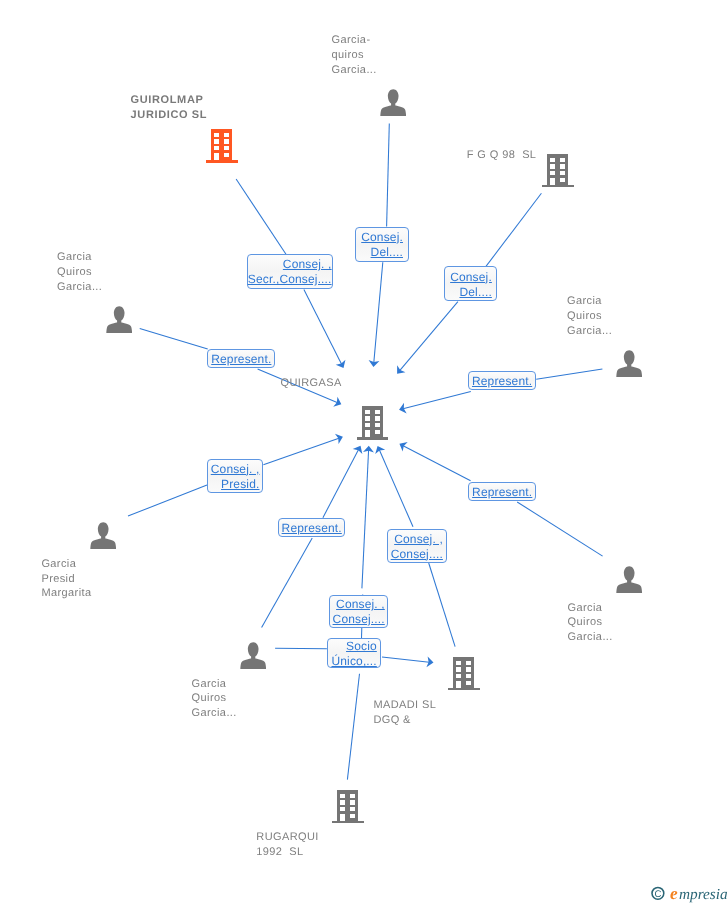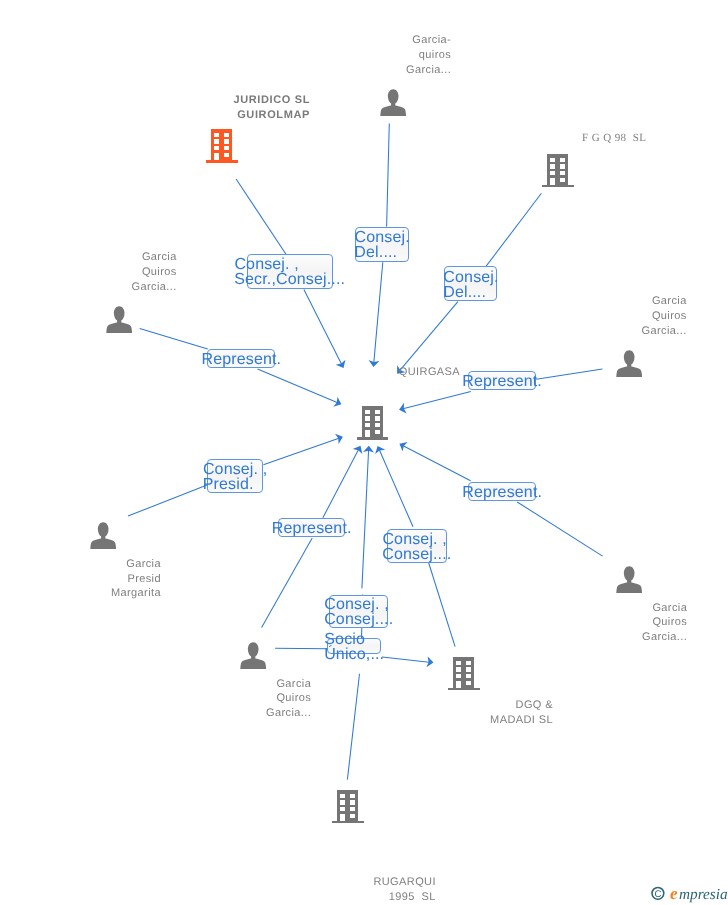--- a/index.html
+++ b/index.html
@@ -1,28 +1,28 @@
 <!DOCTYPE html>
 <html><head>
 <meta charset="utf-8">
 <style>
   html,body{margin:0;padding:0;background:#ffffff;}
   body{width:728px;height:905px;position:relative;overflow:hidden;
        font-family:"Liberation Sans",sans-serif;
        -webkit-font-smoothing:antialiased;text-rendering:geometricPrecision;}
   svg#edges{position:absolute;left:0;top:0;}
   .node{position:absolute;}
-  .nlabel{position:absolute;text-align:right;color:#7f7f7f;font-size:11px;line-height:14.85px;
+  .nlabel{position:absolute;text-align:left;color:#7f7f7f;font-size:11px;line-height:14.85px;
           letter-spacing:0.4px;text-indent:0.4px;white-space:pre;}
   .nlabel.bold{font-weight:bold;letter-spacing:0.62px;text-indent:0.62px;color:#7a7a7a;}
   .elabel{position:absolute;box-sizing:border-box;border:1px solid #5e96e2;border-radius:4px;
      background:linear-gradient(180deg,#fcfcfc 0%,#f4f4f4 50%,#fafafa 100%);
-     color:#3079d4;font-size:16px;line-height:15.1px;text-align:left;white-space:pre;
+     color:#3079d4;font-size:12px;line-height:15.1px;text-align:right;white-space:pre;
      letter-spacing:0.15px;text-indent:0.15px;
-     display:flex;align-items:center;justify-content:center;padding-top:2px;}
+     display:flex;align-items:center;justify-content:center;padding-top:2px;text-decoration:underline;}
   .brand{position:absolute;}
 </style>
 </head>
 <body>
 
 <svg id="edges" width="728" height="905" viewBox="0 0 728 905">
   <defs>
     <marker id="arrow" viewBox="0 0 13 12" refX="8.9" refY="6" markerWidth="13" markerHeight="12" orient="auto-start-reverse" markerUnits="userSpaceOnUse">
       <path d="M10.9,6 L4.4,11.45 L6.0,6 L4.4,0.55 Z" fill="#3079d4"></path>
     </marker>
@@ -58,63 +58,63 @@
     <rect x="0" y="30.8" width="31.6" height="2.8" fill="#ff5722"></rect>
     <rect x="8.1" y="3.8" width="5.0" height="4.2" fill="#fff"></rect>
     <rect x="18.1" y="3.8" width="4.6" height="4.2" fill="#fff"></rect>
     <rect x="8.1" y="10.2" width="5.0" height="4.5" fill="#fff"></rect>
     <rect x="18.1" y="10.2" width="4.6" height="4.5" fill="#fff"></rect>
     <rect x="8.1" y="17.4" width="5.0" height="3.5" fill="#fff"></rect>
     <rect x="18.1" y="17.4" width="4.6" height="3.5" fill="#fff"></rect>
     <rect x="8.1" y="23.8" width="5.0" height="7.0" fill="#fff"></rect>
     <rect x="18.1" y="23.8" width="4.6" height="4.2" fill="#fff"></rect>
   </svg></div>
-    <div class="nlabel bold" style="left: 130px; top: 93.4px; width: 180px;"><div>JURIDICO SL</div><div>GUIROLMAP</div></div>
+    <div class="nlabel bold" style="left: 130px; top: 93.4px; width: 180px;"><div>GUIROLMAP</div><div>JURIDICO SL</div></div>
     <div class="node" style="left: 380.1px; top: 88.6px; width: 26.4px; height: 27.2px;"><svg viewBox="0 0 26.4 27.2" width="100%" height="100%">
     <path d="M13.2 0.15 C10.15 0.15 7.85 3.0 7.85 7.1 C7.85 10.6 9.4 13.6 11.1 14.6
              L11.1 16.6 C11.1 16.6 8.5 17.1 6.0 17.8 C3.8 18.4 2.15 19.2 1.35 20.4
              C0.85 21.3 0.45 24.0 0.3 27.05 L26.1 27.05 C25.95 24.0 25.55 21.3 25.05 20.4
              C24.25 19.2 22.6 18.4 20.4 17.8 C17.9 17.1 15.3 16.6 15.3 16.6
              L15.3 14.6 C17.0 13.6 18.55 10.6 18.55 7.1 C18.55 3.0 16.25 0.15 13.2 0.15 Z" fill="#757575"></path>
   </svg></div>
     <div class="nlabel" style="left: 331.2px; top: 33.4px; width: 120px;"><div>Garcia-</div><div>quiros</div><div>Garcia...</div></div>
     <div class="node" style="left: 542.1px; top: 153.7px; width: 31.6px; height: 33.6px;"><svg viewBox="0 0 31.6 33.6" width="100%" height="100%" shape-rendering="crispEdges">
     <rect x="4.8" y="0" width="21.2" height="30.8" fill="#757575"></rect>
     <rect x="0" y="30.8" width="31.6" height="2.8" fill="#757575"></rect>
     <rect x="8.1" y="3.8" width="5.0" height="4.2" fill="#fff"></rect>
     <rect x="18.1" y="3.8" width="4.6" height="4.2" fill="#fff"></rect>
     <rect x="8.1" y="10.2" width="5.0" height="4.5" fill="#fff"></rect>
     <rect x="18.1" y="10.2" width="4.6" height="4.5" fill="#fff"></rect>
     <rect x="8.1" y="17.4" width="5.0" height="3.5" fill="#fff"></rect>
     <rect x="18.1" y="17.4" width="4.6" height="3.5" fill="#fff"></rect>
     <rect x="8.1" y="23.8" width="5.0" height="7.0" fill="#fff"></rect>
     <rect x="18.1" y="23.8" width="4.6" height="4.2" fill="#fff"></rect>
   </svg></div>
-    <div class="nlabel" style="left: 466.4px; top: 131px; width: 180px; font-family: Liberation Serif, serif;"><div>F G Q 98  SL</div></div>
+    <div class="nlabel" style="left: 466.4px; top: 148px; width: 180px;"><div>F G Q 98  SL</div></div>
     <div class="node" style="left: 106.1px; top: 305.7px; width: 26.4px; height: 27.2px;"><svg viewBox="0 0 26.4 27.2" width="100%" height="100%">
     <path d="M13.2 0.15 C10.15 0.15 7.85 3.0 7.85 7.1 C7.85 10.6 9.4 13.6 11.1 14.6
              L11.1 16.6 C11.1 16.6 8.5 17.1 6.0 17.8 C3.8 18.4 2.15 19.2 1.35 20.4
              C0.85 21.3 0.45 24.0 0.3 27.05 L26.1 27.05 C25.95 24.0 25.55 21.3 25.05 20.4
              C24.25 19.2 22.6 18.4 20.4 17.8 C17.9 17.1 15.3 16.6 15.3 16.6
              L15.3 14.6 C17.0 13.6 18.55 10.6 18.55 7.1 C18.55 3.0 16.25 0.15 13.2 0.15 Z" fill="#757575"></path>
   </svg></div>
     <div class="nlabel" style="left: 56.7px; top: 250.4px; width: 120px;"><div>Garcia</div><div>Quiros</div><div>Garcia...</div></div>
     <div class="node" style="left: 356.6px; top: 406.2px; width: 31.6px; height: 33.6px;"><svg viewBox="0 0 31.6 33.6" width="100%" height="100%" shape-rendering="crispEdges">
     <rect x="4.8" y="0" width="21.2" height="30.8" fill="#757575"></rect>
     <rect x="0" y="30.8" width="31.6" height="2.8" fill="#757575"></rect>
     <rect x="8.1" y="3.8" width="5.0" height="4.2" fill="#fff"></rect>
     <rect x="18.1" y="3.8" width="4.6" height="4.2" fill="#fff"></rect>
     <rect x="8.1" y="10.2" width="5.0" height="4.5" fill="#fff"></rect>
     <rect x="18.1" y="10.2" width="4.6" height="4.5" fill="#fff"></rect>
     <rect x="8.1" y="17.4" width="5.0" height="3.5" fill="#fff"></rect>
     <rect x="18.1" y="17.4" width="4.6" height="3.5" fill="#fff"></rect>
     <rect x="8.1" y="23.8" width="5.0" height="7.0" fill="#fff"></rect>
     <rect x="18.1" y="23.8" width="4.6" height="4.2" fill="#fff"></rect>
   </svg></div>
-    <div class="nlabel" style="left: 280.1px; top: 365px; width: 180px;"><div>QUIRGASA</div></div>
+    <div class="nlabel" style="left: 280.1px; top: 376px; width: 180px;"><div>QUIRGASA</div></div>
     <div class="node" style="left: 616px; top: 349.6px; width: 26.4px; height: 27.2px;"><svg viewBox="0 0 26.4 27.2" width="100%" height="100%">
     <path d="M13.2 0.15 C10.15 0.15 7.85 3.0 7.85 7.1 C7.85 10.6 9.4 13.6 11.1 14.6
              L11.1 16.6 C11.1 16.6 8.5 17.1 6.0 17.8 C3.8 18.4 2.15 19.2 1.35 20.4
              C0.85 21.3 0.45 24.0 0.3 27.05 L26.1 27.05 C25.95 24.0 25.55 21.3 25.05 20.4
              C24.25 19.2 22.6 18.4 20.4 17.8 C17.9 17.1 15.3 16.6 15.3 16.6
              L15.3 14.6 C17.0 13.6 18.55 10.6 18.55 7.1 C18.55 3.0 16.25 0.15 13.2 0.15 Z" fill="#757575"></path>
   </svg></div>
     <div class="nlabel" style="left: 566.7px; top: 294.3px; width: 120px;"><div>Garcia</div><div>Quiros</div><div>Garcia...</div></div>
     <div class="node" style="left: 89.9px; top: 522px; width: 26.4px; height: 27.2px;"><svg viewBox="0 0 26.4 27.2" width="100%" height="100%">
     <path d="M13.2 0.15 C10.15 0.15 7.85 3.0 7.85 7.1 C7.85 10.6 9.4 13.6 11.1 14.6
@@ -145,53 +145,53 @@
     <rect x="0" y="30.8" width="31.6" height="2.8" fill="#757575"></rect>
     <rect x="8.1" y="3.8" width="5.0" height="4.2" fill="#fff"></rect>
     <rect x="18.1" y="3.8" width="4.6" height="4.2" fill="#fff"></rect>
     <rect x="8.1" y="10.2" width="5.0" height="4.5" fill="#fff"></rect>
     <rect x="18.1" y="10.2" width="4.6" height="4.5" fill="#fff"></rect>
     <rect x="8.1" y="17.4" width="5.0" height="3.5" fill="#fff"></rect>
     <rect x="18.1" y="17.4" width="4.6" height="3.5" fill="#fff"></rect>
     <rect x="8.1" y="23.8" width="5.0" height="7.0" fill="#fff"></rect>
     <rect x="18.1" y="23.8" width="4.6" height="4.2" fill="#fff"></rect>
   </svg></div>
-    <div class="nlabel" style="left: 373px; top: 697.8px; width: 180px;"><div>DGQ &amp;</div><div>MADADI SL</div></div>
+    <div class="nlabel" style="left: 373px; top: 697.8px; width: 180px;"><div>MADADI SL</div><div>DGQ &amp;</div></div>
     <div class="node" style="left: 332.3px; top: 789.8px; width: 31.6px; height: 33.6px;"><svg viewBox="0 0 31.6 33.6" width="100%" height="100%" shape-rendering="crispEdges">
     <rect x="4.8" y="0" width="21.2" height="30.8" fill="#757575"></rect>
     <rect x="0" y="30.8" width="31.6" height="2.8" fill="#757575"></rect>
     <rect x="8.1" y="3.8" width="5.0" height="4.2" fill="#fff"></rect>
     <rect x="18.1" y="3.8" width="4.6" height="4.2" fill="#fff"></rect>
     <rect x="8.1" y="10.2" width="5.0" height="4.5" fill="#fff"></rect>
     <rect x="18.1" y="10.2" width="4.6" height="4.5" fill="#fff"></rect>
     <rect x="8.1" y="17.4" width="5.0" height="3.5" fill="#fff"></rect>
     <rect x="18.1" y="17.4" width="4.6" height="3.5" fill="#fff"></rect>
     <rect x="8.1" y="23.8" width="5.0" height="7.0" fill="#fff"></rect>
     <rect x="18.1" y="23.8" width="4.6" height="4.2" fill="#fff"></rect>
   </svg></div>
-    <div class="nlabel" style="left: 255.9px; top: 830.4px; width: 180px; margin-top: 45px;"><div>RUGARQUI</div><div>1995  SL</div></div>
+    <div class="nlabel" style="left: 255.9px; top: 830.4px; width: 180px;"><div>RUGARQUI</div><div>1992  SL</div></div>
   </div>
 <div id="labels">
     <div class="elabel" style="left: 246.7px; top: 254.3px; width: 86px; height: 34.3px;">Consej. ,
 Secr.,Consej....</div>
     <div class="elabel" style="left: 355.3px; top: 226.5px; width: 53.5px; height: 35px;">Consej.
 Del....</div>
     <div class="elabel" style="left: 444.4px; top: 266.3px; width: 53.1px; height: 34.6px;">Consej.
 Del....</div>
     <div class="elabel" style="left: 207.2px; top: 349.1px; width: 68.1px; height: 19.3px;">Represent.</div>
     <div class="elabel" style="left: 468px; top: 371px; width: 68px; height: 18.6px;">Represent.</div>
     <div class="elabel" style="left: 207px; top: 458.7px; width: 56.1px; height: 34.5px;">Consej. ,
 Presid.</div>
     <div class="elabel" style="left: 277.9px; top: 518.2px; width: 67.5px; height: 18.6px;">Represent.</div>
     <div class="elabel" style="left: 468px; top: 482.4px; width: 68.3px; height: 18.8px;">Represent.</div>
     <div class="elabel" style="left: 386.8px; top: 528.5px; width: 60px; height: 34.2px;">Consej. ,
 Consej....</div>
     <div class="elabel" style="left: 329px; top: 594.6px; width: 59.4px; height: 33.7px;">Consej. ,
 Consej....</div>
-    <div class="elabel" style="left: 327px; top: 638.4px; width: 54.3px; height: 16px;">Socio
+    <div class="elabel" style="left: 327px; top: 638.4px; width: 54.3px; height: 30px;">Socio
 Único,...</div>
   </div>
 
 <div class="brand" style="left:648px;top:880px;">
   <svg width="80" height="25" viewBox="0 0 80 25">
     <g>
       <circle cx="9.9" cy="13.3" r="5.9" fill="none" stroke="#2b6676" stroke-width="1.55"></circle>
       <text x="9.9" y="17.0" font-family="'Liberation Sans',sans-serif" font-size="9.6" fill="#2b6676" text-anchor="middle">C</text>
     </g>
     <text x="22.0" y="19.0" font-family="'Liberation Serif',serif" font-style="italic" font-weight="bold" font-size="17.2" fill="#f4821f">e</text>

